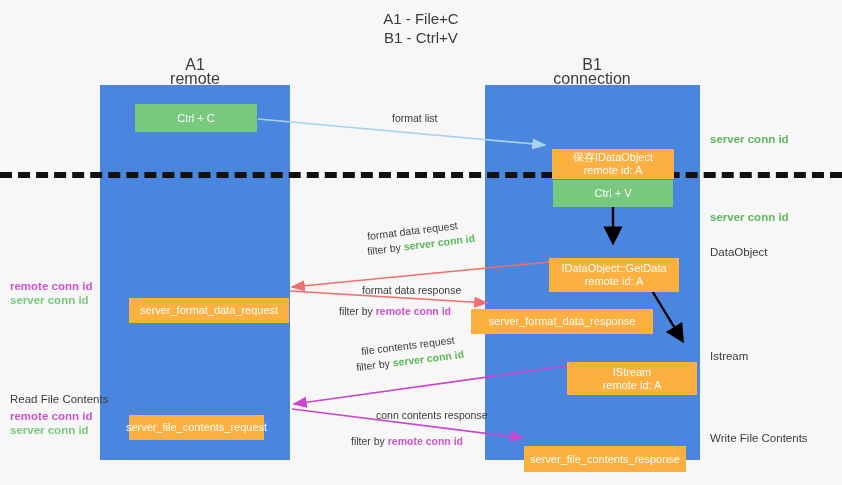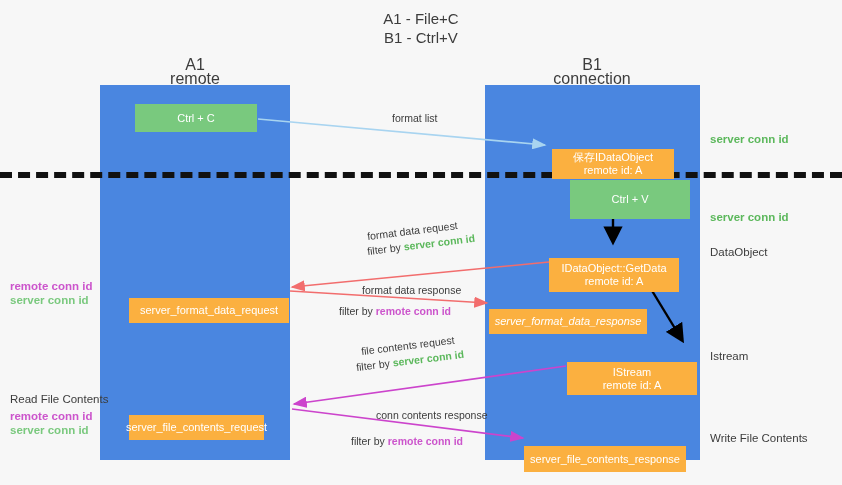--- a/index.html
+++ b/index.html
@@ -153,39 +153,39 @@
 
   <div class="node green" style="left:135px; top:104px; width:122px; height:28px;">
     <span>Ctrl + C</span>
   </div>
 
   <div class="node orange" style="left:552px; top:128px; width:122px; height:30px;">
     <span>保存IDataObject</span>
     <span class="l2">remote id: A</span>
   </div>
 
-  <div class="node green" style="left:553px; top:180px; width:120px; height:39px;margin-left:17px;">
+  <div class="node green" style="left:553px; top:180px; width:120px; height:27px;">
     <span>Ctrl + V</span>
   </div>
 
   <div class="node orange" style="left:549px; top:237px; width:130px; height:34px;">
     <span>IDataObject::GetData</span>
     <span class="l2">remote id: A</span>
   </div>
 
   <div class="node orange" style="left:567px; top:341px; width:130px; height:33px;">
     <span>IStream</span>
     <span class="l2">remote id: A</span>
   </div>
 
   <div class="node orange" style="left:129px; top:277px; width:160px; height:25px;">
     <span>server_format_data_request</span>
   </div>
 
-  <div class="node orange" style="left:489px; top:288px; width:158px; height:25px;font-style:italic;">
+  <div class="node orange" style="left:471px; top:288px; width:182px; height:25px;">
     <span>server_format_data_response</span>
   </div>
 
   <div class="node orange" style="left:129px; top:394px; width:135px; height:25px;">
     <span>server_file_contents_request</span>
   </div>
 
   <div class="node orange" style="left:524px; top:425px; width:162px; height:26px;">
     <span>server_file_contents_response</span>
   </div>

